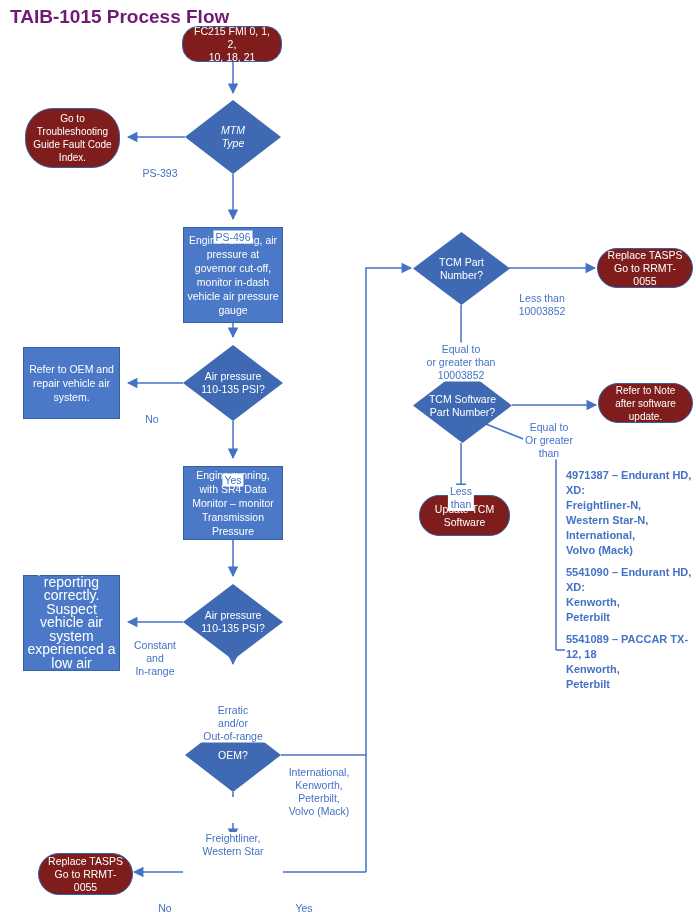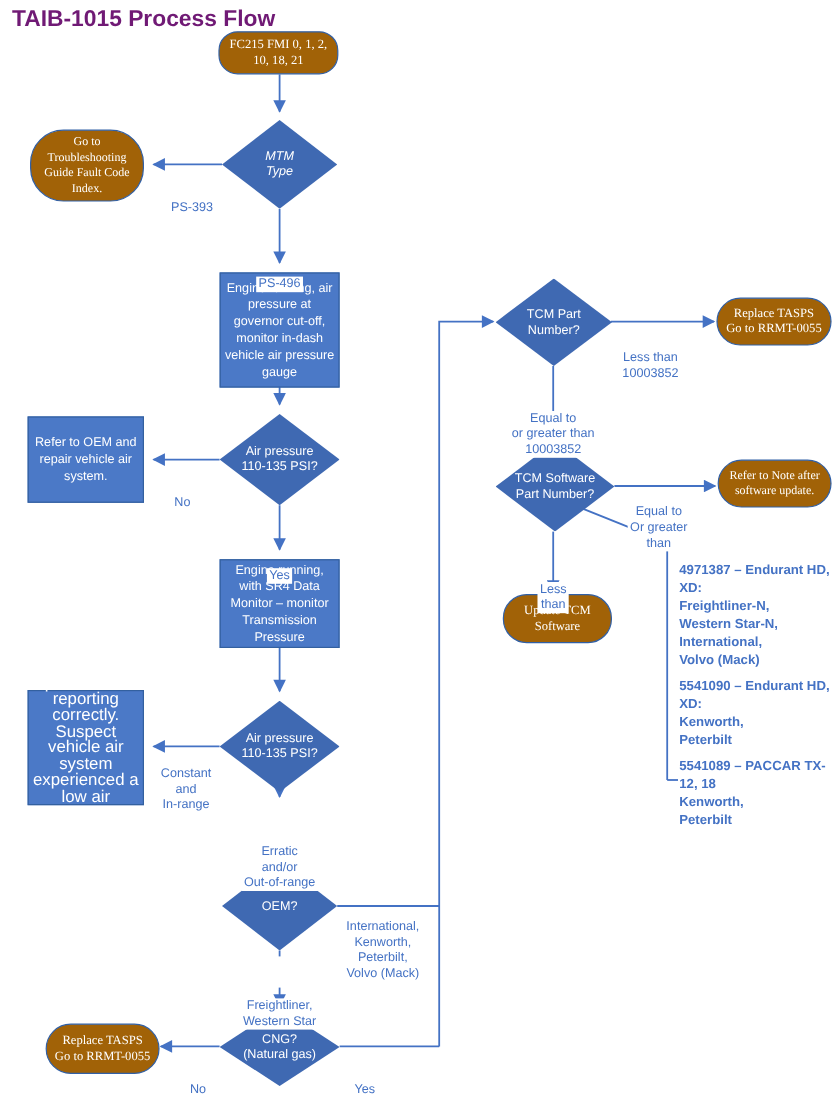--- a/index.html
+++ b/index.html
@@ -13,22 +13,22 @@
   .shape{
     position:absolute;display:flex;align-items:center;justify-content:center;
     text-align:center;color:#fff;box-sizing:border-box;z-index:2;
     white-space:pre-line;
   }
   .rect{
     background:#4b79c7;border:1.6px solid #33609f;
     font-size:10.5px;line-height:14px;padding:2px;
   }
   .stadium{
-    background:#a16207;border:1.5px solid #3160a6;
-    font-size:10.5px;line-height:13px;padding:2px 6px;font-family:Liberation Serif, serif;
+    background:#7f1d1d;border:1.5px solid #3160a6;
+    font-size:10.5px;line-height:13px;padding:2px 6px;
   }
   .diamond{
     background:#3f69b2;border:none;
     clip-path:polygon(50% 0,100% 50%,50% 100%,0 50%);
     font-size:10.5px;line-height:13px;padding:2px 8px;
   }
   .lbl{
     position:absolute;transform:translate(-50%,-50%);
     color:#4472c4;font-weight:400;font-size:10.5px;line-height:13px;
     text-align:center;background:#ffffff;padding:0 2px;z-index:3;
@@ -105,22 +105,20 @@
 
   <div class="shape rect" style="left:183px;top:466px;width:100px;height:74px;">Engine running, with SR4 Data Monitor – monitor Transmission Pressure</div>
 
   <div class="shape diamond" style="left:183px;top:584px;width:100px;height:76px;">Air pressure
 110-135 PSI?</div>
 
   <div class="shape rect xs" style="left:23px;top:575px;width:97px;height:96px;">Transmission pressure is reporting correctly. Suspect vehicle air system experienced a low air pressure event.</div>
 
   <div class="shape diamond" style="left:185px;top:718px;width:96px;height:74px;">OEM?</div>
 
-  <div class="shape diamond" style="left:183px;top:840px;width:100px;height:65px;">CNG?
-(Natural gas)</div>
 
   <div class="shape stadium" style="left:38px;top:853px;width:95px;height:42px;border-radius:21px;">Replace TASPS
 Go to RRMT-0055</div>
 
   <div class="shape diamond" style="left:413px;top:232px;width:97px;height:73px;">TCM Part
 Number?</div>
 
   <div class="shape stadium" style="left:597px;top:248px;width:96px;height:40px;border-radius:20px;">Replace TASPS
 Go to RRMT-0055</div>
 

